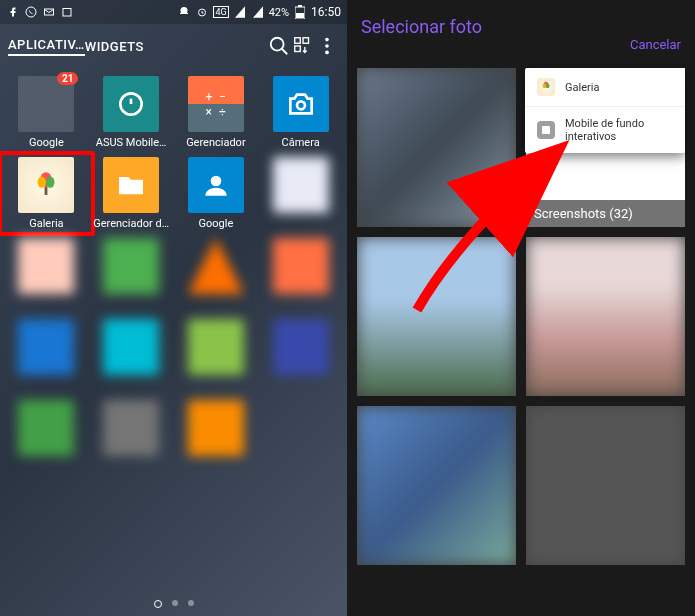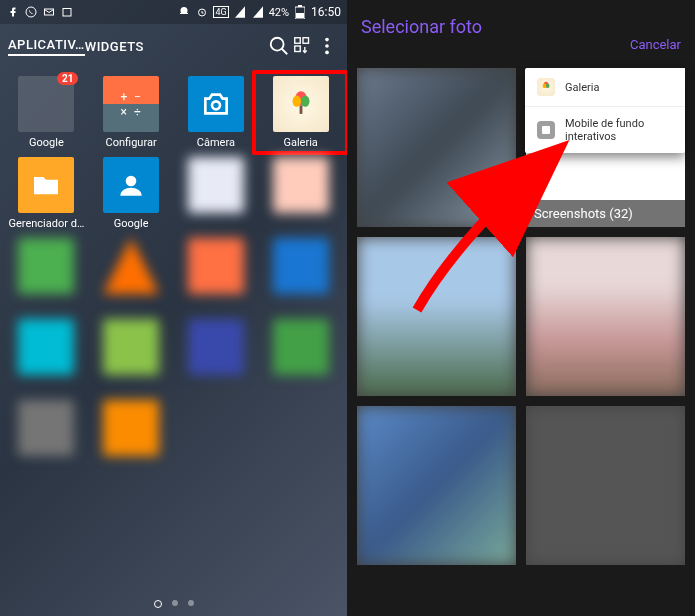--- a/index.html
+++ b/index.html
@@ -294,29 +294,38 @@
       <div class="app-icon folder-icon">
         <div class="folder-mini" style="background:#fff"></div>
         <div class="folder-mini" style="background:#db4437"></div>
         <div class="folder-mini" style="background:#0f9d58"></div>
         <div class="folder-mini" style="background:#4285f4"></div>
         <span class="badge">21</span>
       </div>
       <span class="app-label">Google</span>
     </div>
     <div class="app-item">
+      <div class="app-icon" style="background:#1a8a8a">
+        <svg width="32" height="32" viewBox="0 0 24 24" fill="#fff">
+            <circle cx="12" cy="12" r="8" fill="none" stroke="#fff" stroke-width="2"></circle>
+            <path d="M12 8v4" stroke="#fff" stroke-width="2"></path>
+          </svg>
+      </div>
+      <span class="app-label">ASUS Mobile…</span>
+    </div>
+    <div class="app-item">
       <div class="app-icon" style="background:linear-gradient(180deg,#ff7043 50%,#546e7a 50%)">
         <svg width="36" height="36" viewBox="0 0 24 24">
             <text x="5" y="10" font-size="8" fill="#fff">+</text>
             <text x="14" y="10" font-size="8" fill="#fff">−</text>
             <text x="5" y="20" font-size="8" fill="#fff">×</text>
             <text x="14" y="20" font-size="8" fill="#fff">÷</text>
           </svg>
       </div>
-      <span class="app-label">Configurar</span>
+      <span class="app-label">Gerenciador</span>
     </div>
     <div class="app-item">
       <div class="app-icon" style="background:#0288d1">
         <svg width="32" height="32" viewBox="0 0 24 24" fill="#fff">
             <path d="M4 8h3l2-3h6l2 3h3v11H4z" fill="none" stroke="#fff" stroke-width="2"></path>
             <circle cx="12" cy="13" r="3" fill="none" stroke="#fff" stroke-width="2"></circle>
           </svg>
       </div>
       <span class="app-label">Câmera</span>
     </div>

